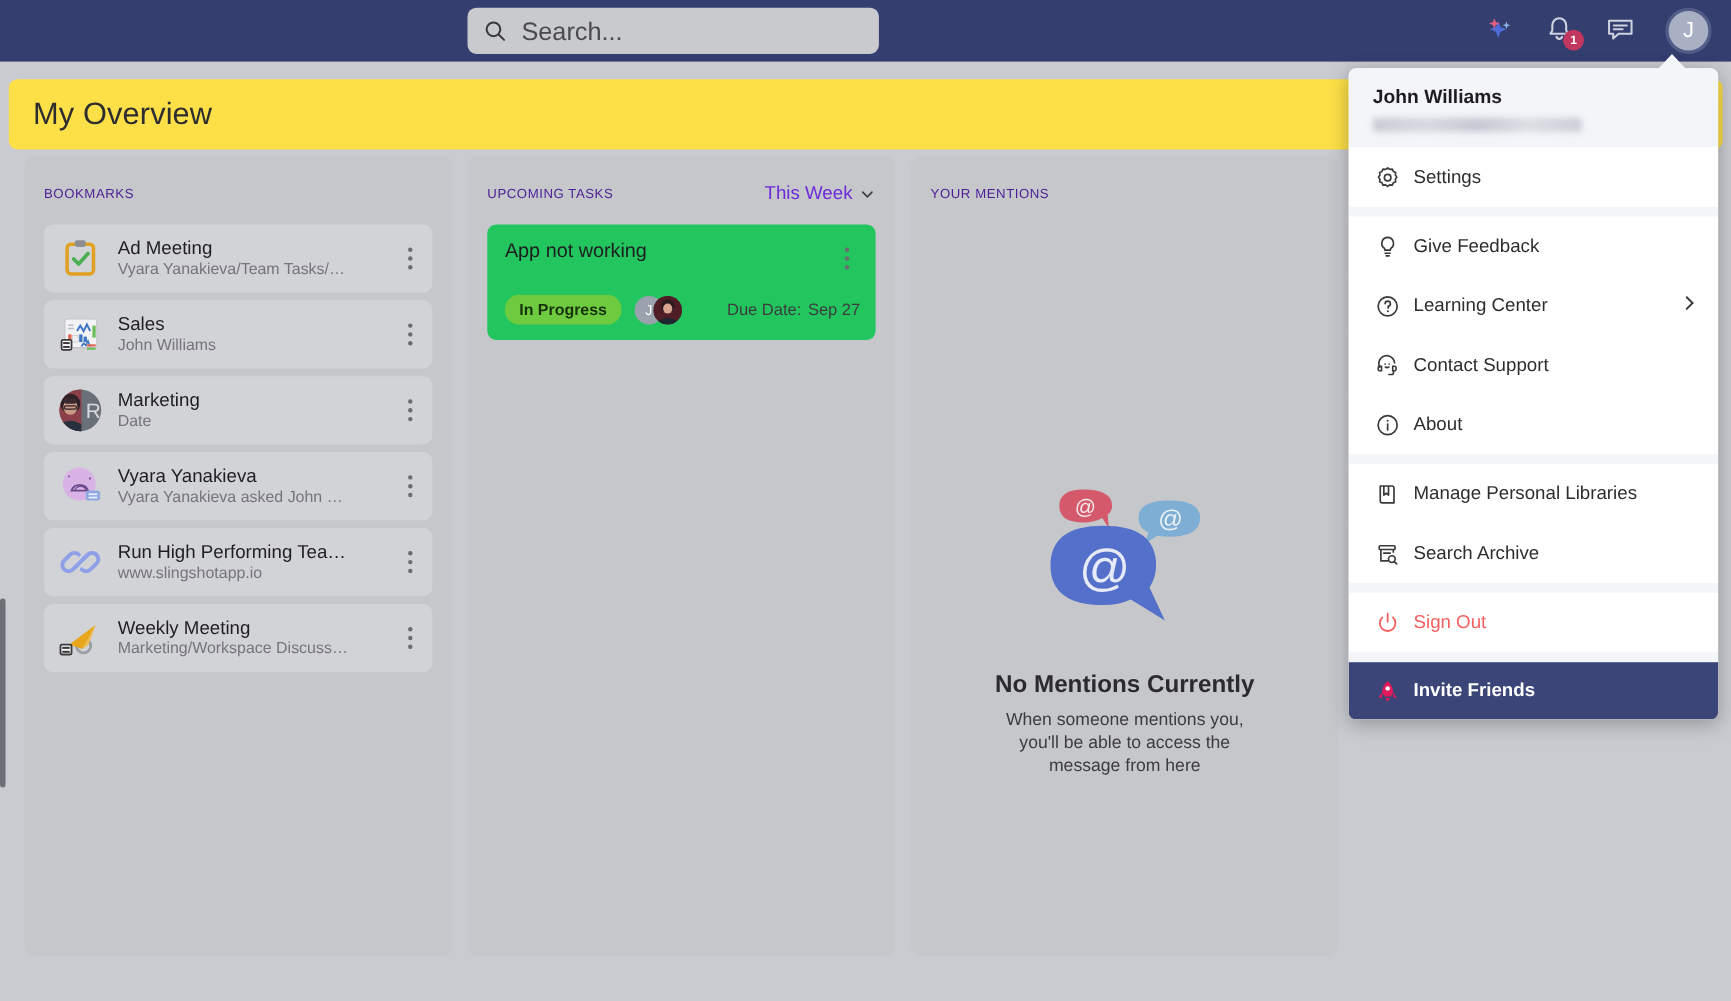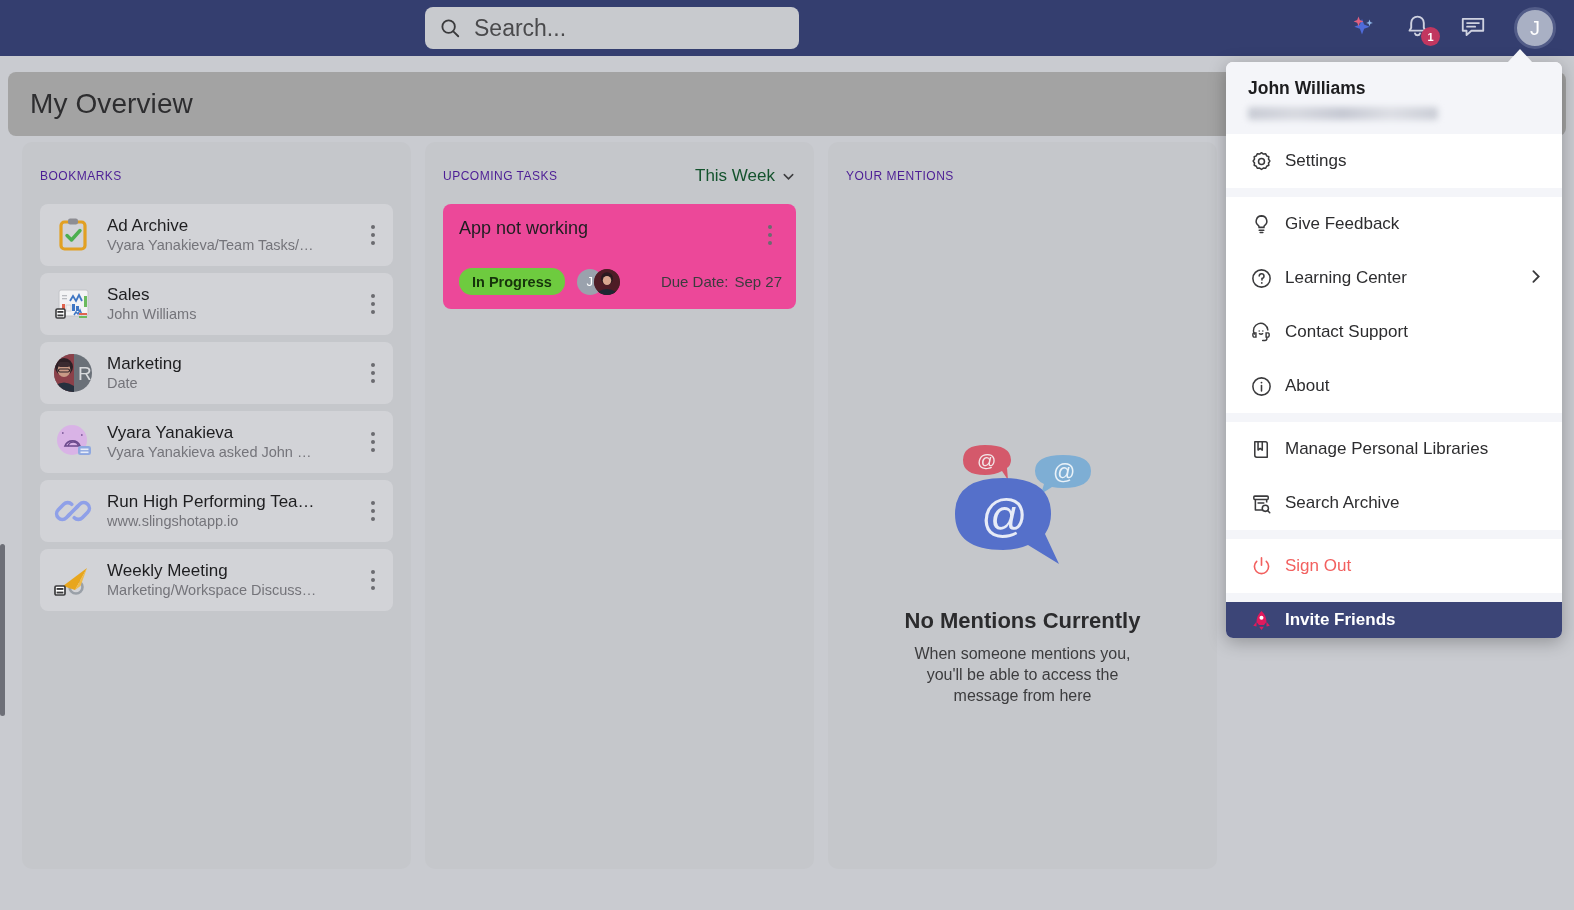--- a/index.html
+++ b/index.html
@@ -60,21 +60,21 @@
 
   
   .page {
     position: absolute; top: 56px; left: 0;
     width: 1574px; height: 854px;
     background: #c9cbd0;
   }
   .title-card {
     position: absolute; left: 8px; top: 16px;
     width: 1558px; height: 64px;
-    background: #a3a3a3;
+    background: #fde047;
     border-radius: 8px;
     display: flex; align-items: center;
     padding-left: 22px;
   }
   .title-card h1 {
     font-size: 28px; font-weight: 400; color: #2d2d2f;
     letter-spacing: .1px;
   }
 
   .columns {
@@ -92,21 +92,21 @@
   }
   .panel-head {
     display: flex; align-items: center; justify-content: space-between;
     height: 24px; margin-bottom: 16px;
   }
   .panel-title {
     font-size: 12px; font-weight: normal; color: #4c1d95;
     letter-spacing: .5px;
   }
   .panel-filter {
-    font-size: 17px; color: #14532d;
+    font-size: 17px; color: #6d28d9;
     display: flex; align-items: center; gap: 6px;
     cursor: pointer;
   }
 
   
   .bm-row {
     display: flex; align-items: center;
     background: #d2d3d7;
     border-radius: 8px;
     height: 62px;
@@ -130,21 +130,21 @@
   }
   .kebab {
     width: 24px; height: 34px; flex: 0 0 24px;
     display: flex; flex-direction: column; align-items: center;
     justify-content: center; gap: 4px; cursor: pointer;
   }
   .kebab i { width: 4px; height: 4px; border-radius: 50%; background: #6b6b70; display: block; }
 
   
   .task-card {
-    background: #ec4899; border-radius: 8px;
+    background: #22c55e; border-radius: 8px;
     padding: 14px 14px 14px 16px; cursor: pointer;
   }
   .task-top { display: flex; align-items: flex-start; justify-content: space-between; }
   .task-name { font-size: 18px; color: #1e1e20; }
   .task-bot { display: flex; align-items: center; margin-top: 16px; }
   .chip {
     background: #6ecb3f; color: #16330b;
     border-radius: 13px; height: 27px;
     display: flex; align-items: center; padding: 0 13px;
     font-size: 14.5px; font-weight: bold;
@@ -195,21 +195,21 @@
   .mi {
     display: flex; align-items: center;
     height: 54px; padding: 0 18px 0 22px;
     cursor: pointer; background: #fff;
   }
   .mi .mi-ico { width: 26px; flex: 0 0 26px; display: flex; align-items: center; justify-content: center; }
   .mi .mi-lb { margin-left: 11px; font-size: 17px; color: #2d2d2f; }
   .mi .mi-arrow { margin-left: auto; }
   .mi-signout .mi-lb { color: #f2605f; }
   .mi-invite {
-    background: #3c4577; height: 36px;
+    background: #3c4577; height: 52px;
   }
   .mi-invite .mi-lb { color: #fff; font-weight: bold; }
 
   
   .lscroll {
     position: absolute; left: 0; top: 488px;
     width: 5px; height: 172px; background: #6d6f77;
     border-radius: 3px; z-index: 20; cursor: pointer;
   }
 </style>
@@ -276,21 +276,21 @@
 
       <div class="bm-row">
         <span class="bm-ico">
           <svg viewBox="0 0 40 40" width="40" height="40">
             <rect x="8" y="7" width="24" height="27" rx="3.5" fill="none" stroke="#e2a022" stroke-width="3.2"></rect>
             <rect x="15" y="3.5" width="10" height="6" rx="2.2" fill="#8d8d93"></rect>
             <path d="M14 20.5 L18.5 25 L27 15.5" fill="none" stroke="#4caf50" stroke-width="3.4" stroke-linecap="round" stroke-linejoin="round"></path>
           </svg>
         </span>
         <div class="bm-txt">
-          <div class="bm-title">Ad Archive</div>
+          <div class="bm-title">Ad Meeting</div>
           <div class="bm-sub">Vyara Yanakieva/Team Tasks/…</div>
         </div>
         <span class="kebab">
             <i></i>
             <i></i>
             <i></i>
           </span>
       </div>
 
       <div class="bm-row">

